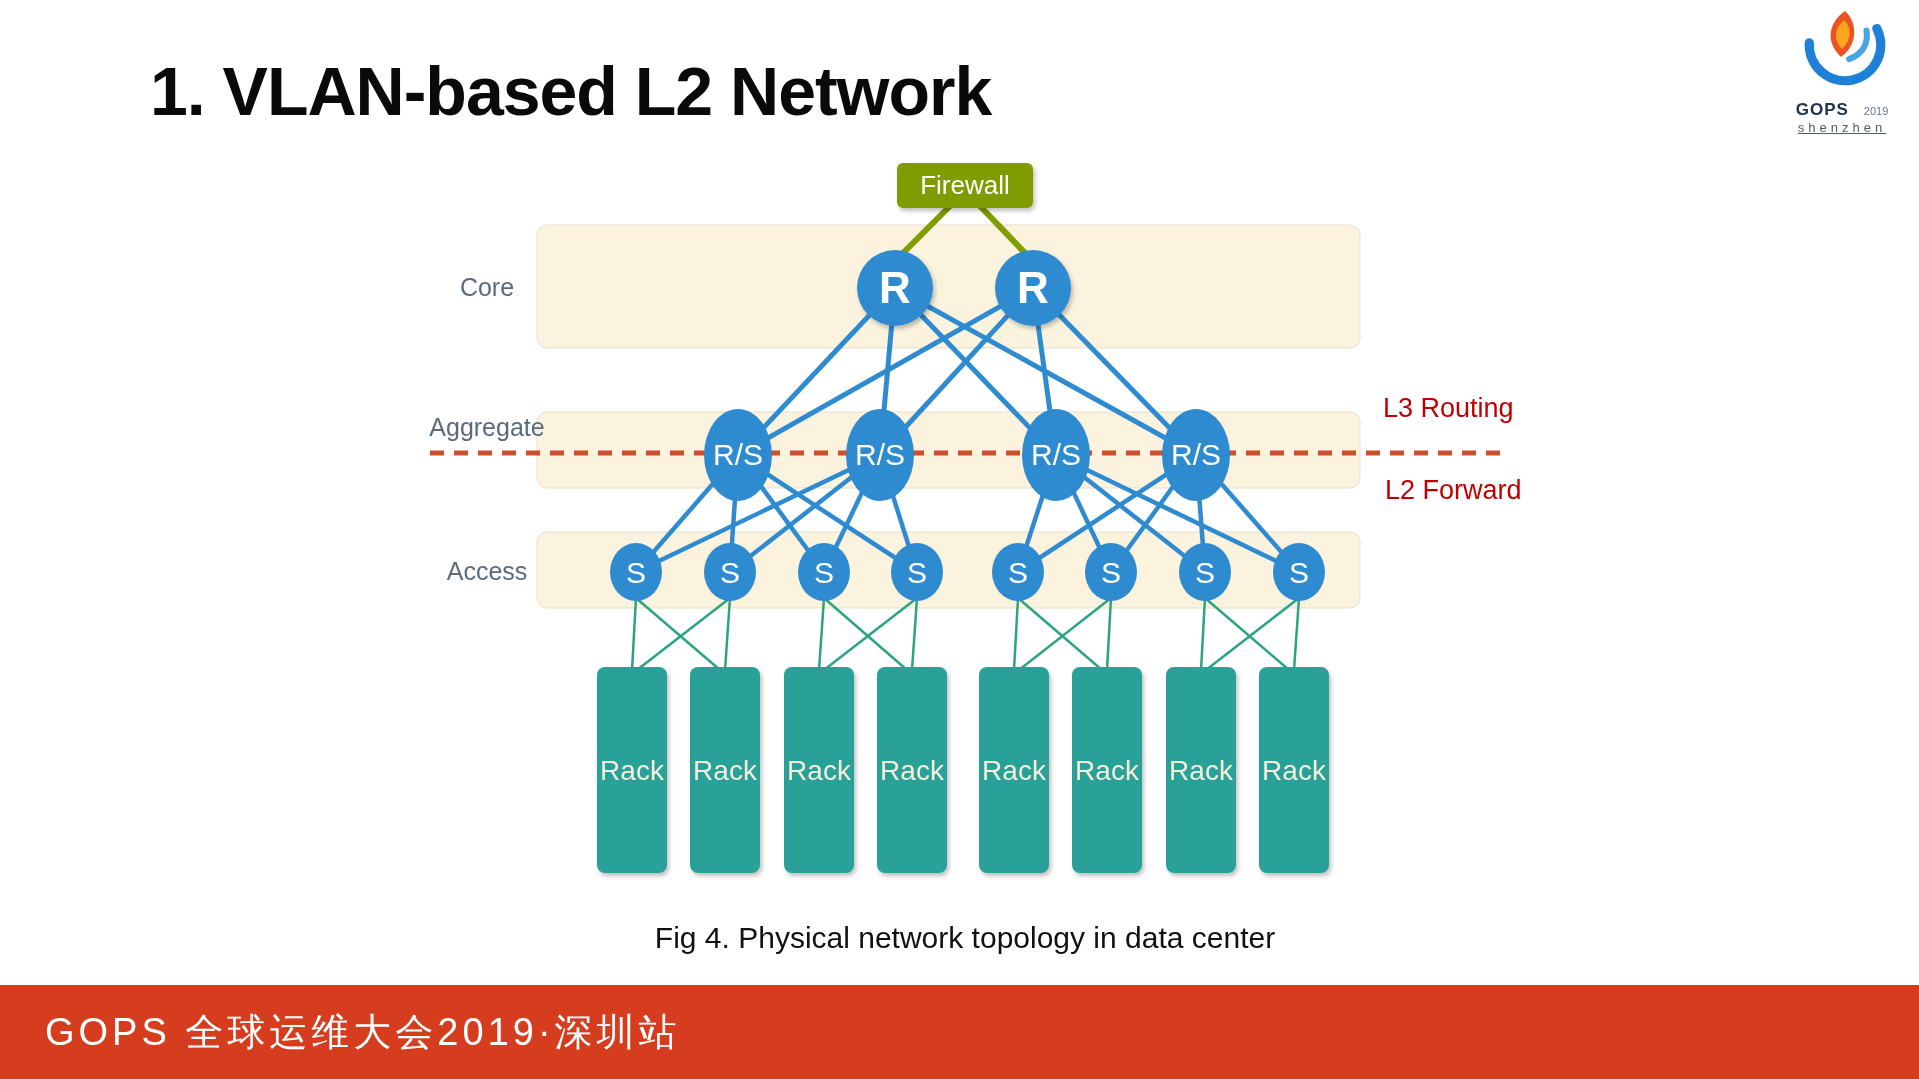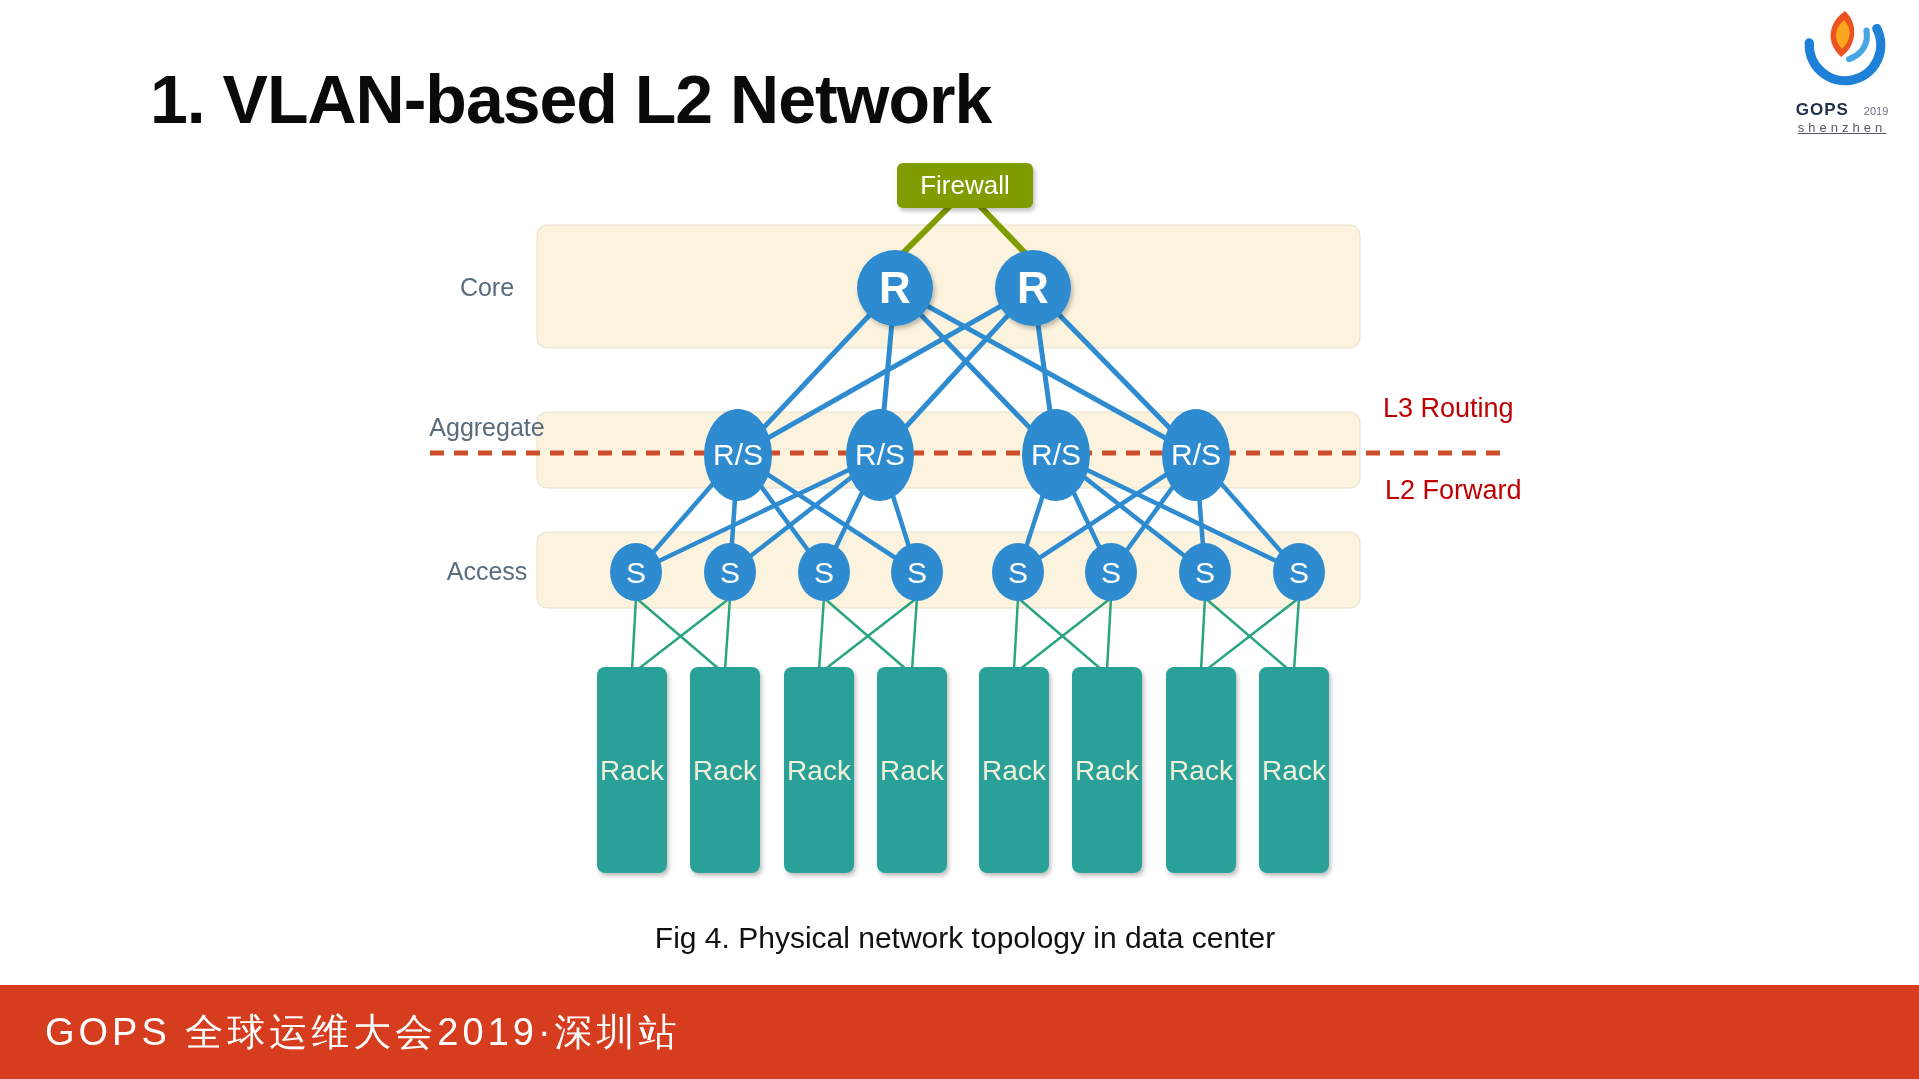--- a/index.html
+++ b/index.html
@@ -1,21 +1,21 @@
 <!DOCTYPE html>
 <html><head>
 <meta charset="utf-8">
 <style>
   html,body{margin:0;padding:0;}
   body{
     width:1919px;height:1079px;position:relative;overflow:hidden;
     background:#ffffff;font-family:"Liberation Sans", sans-serif;
   }
   .slide-title{
-    position:absolute;left:150px;top:60px;margin:0;
+    position:absolute;left:150px;top:52px;margin:0;
     font-size:68px;font-weight:bold;color:#0a0a0a;letter-spacing:-1px;
   }
   .logo{
     position:absolute;top:6px;right:14px;width:126px;text-align:center;
   }
   .logo-text-row{font-size:17px;color:#22314e;font-weight:bold;letter-spacing:1px;line-height:16px;}
   .logo-year{font-size:11px;color:#6a7280;font-weight:normal;margin-left:15px;letter-spacing:0;}
   .logo-city{font-size:13px;color:#555a63;letter-spacing:4px;line-height:18px;text-decoration:underline;}
   .diagram-svg{position:absolute;left:0;top:0;}
   .footer-banner{

